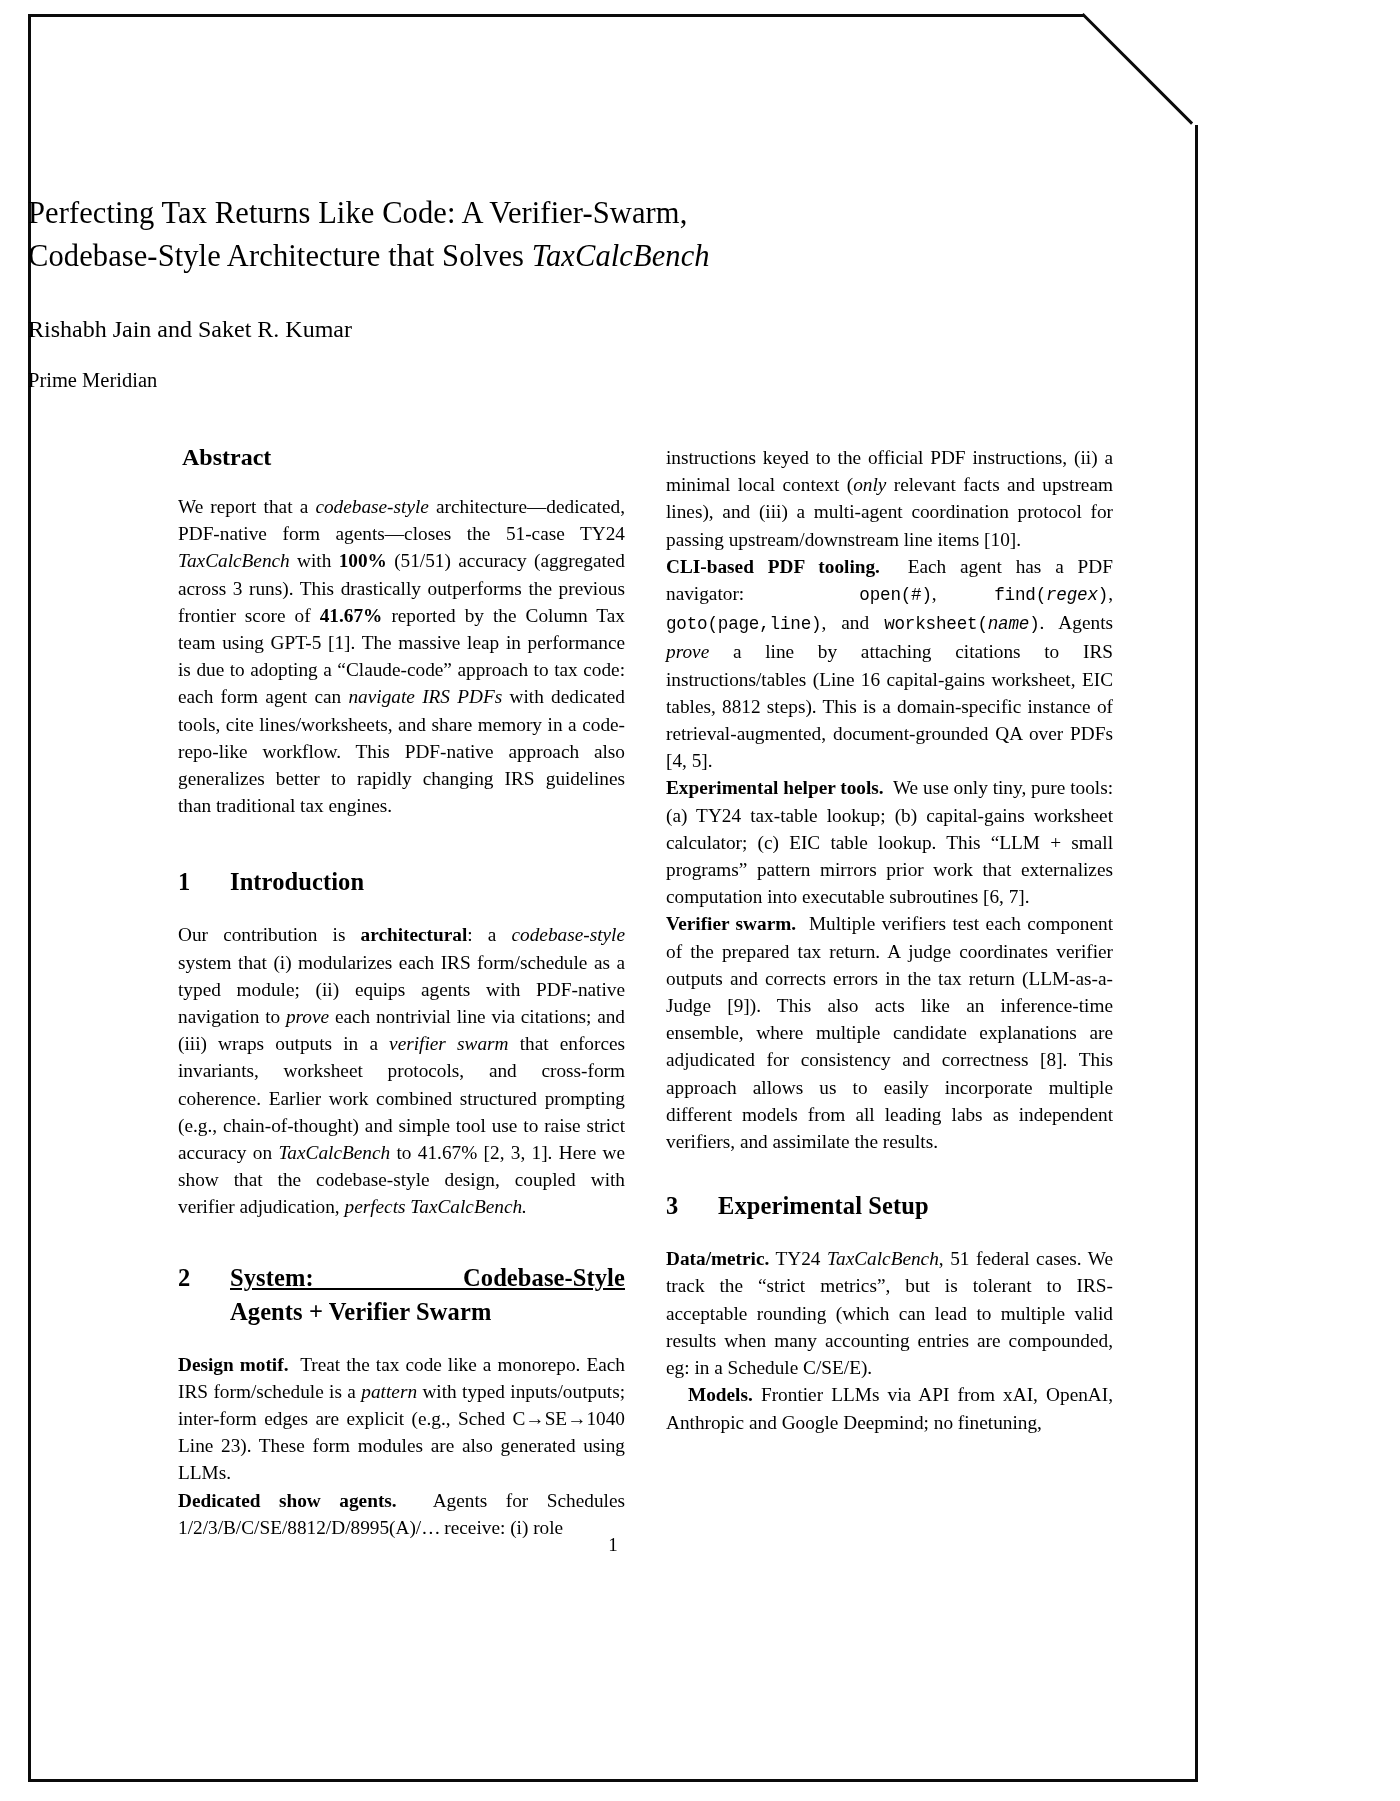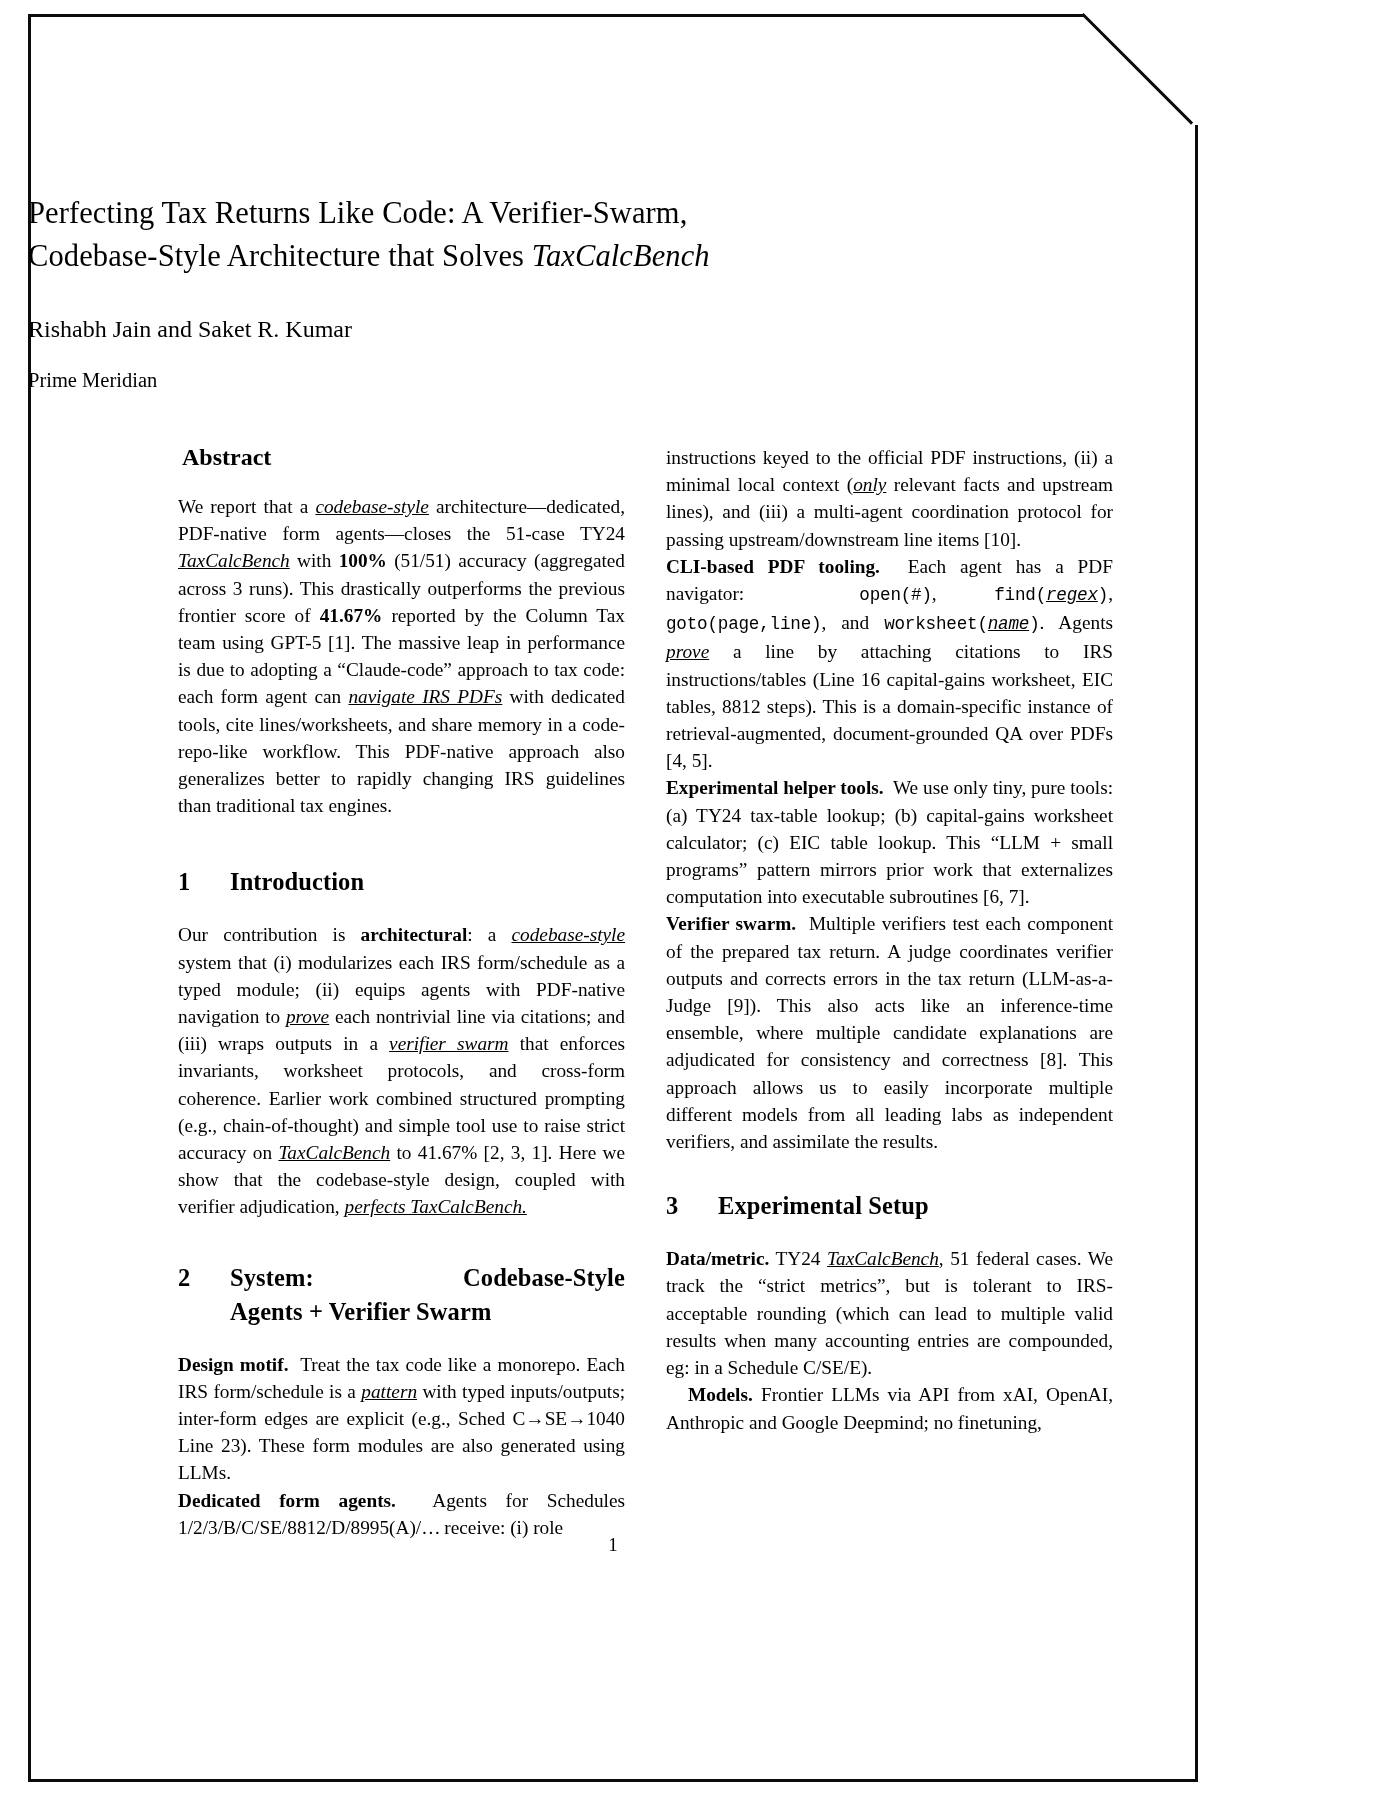--- a/index.html
+++ b/index.html
@@ -115,36 +115,37 @@
     font-size: 24px;
     font-weight: bold;
     margin: 0 0 22px 4px;
   }
   .sec-wrap { display: flex; }
   .sec-num { width: 52px; flex: none; }
   .sec-title { flex: 1; }
   .sec-title.spread {
     text-align: justify;
     text-align-last: justify;
+    text-decoration: underline;
   }
 
   p.body {
     font-size: 19.3px;
     line-height: 27.2px;
     text-align: justify;
     margin: 0;
     hyphens: auto;
     -webkit-hyphens: auto;
   }
   p.gap-before { }
   p.sec-gap    { margin-top: 22px; }
   .indent { text-indent: 22px; }
 
   .b  { font-weight: bold; }
-  .i  { font-style: italic; text-decoration: underline; }
+  .i  { font-style: italic; }
   .mono {
     font-family: "Liberation Mono", "DejaVu Sans Mono", monospace;
     font-size: 17.6px;
     letter-spacing: -0.2px;
   }
   .mono .i { font-style: italic; }
 
   .space-before-sec2 { height: 40px; }
 
   #page-number {
@@ -203,21 +204,21 @@
             <span class="sec-title spread">System:  Codebase-Style</span>
           </span>
           <span class="sec-wrap">
             <span class="sec-num"></span>
             <span class="sec-title">Agents + Verifier Swarm</span>
           </span>
         </h2>
 
         <p class="body sec-gap"><span class="b">Design motif.</span>&nbsp; Treat the tax code like a monorepo. Each IRS form/schedule is a <span class="i">pattern</span> with typed inputs/outputs; inter-form edges are explicit (e.g., Sched C→SE→1040 Line 23). These form modules are also generated using LLMs.</p>
 
-        <p class="body gap-before"><span class="b">Dedicated form agents.</span>&nbsp; Agents for Schedules 1/2/3/B/C/SE/8812/D/8995(A)/… receive: (i) role</p>
+        <p class="body gap-before"><span class="b">Dedicated show agents.</span>&nbsp; Agents for Schedules 1/2/3/B/C/SE/8812/D/8995(A)/… receive: (i) role</p>
 
       </div>
 
       <div class="col" id="col-right">
 
         <p class="body">instructions keyed to the official PDF instructions, (ii) a minimal local context (<span class="i">only</span> relevant facts and upstream lines), and (iii) a multi-agent coordination protocol for passing upstream/downstream line items [10].</p>
 
         <p class="body gap-before"><span class="b">CLI-based PDF tooling.</span>&nbsp; Each agent has a PDF navigator:&nbsp; <span class="mono">open(#)</span>, <span class="mono"><span>find(</span><span class="i">regex</span><span>)</span></span>, <span class="mono">goto(page,line)</span>, and <span class="mono"><span>worksheet(</span><span class="i">name</span><span>)</span></span>. Agents <span class="i">prove</span> a line by attaching citations to IRS instructions/tables (Line 16 capital-gains worksheet, EIC tables, 8812 steps). This is a domain-specific instance of retrieval-augmented, document-grounded QA over PDFs [4, 5].</p>
 
         <p class="body gap-before"><span class="b">Experimental helper tools.</span>&nbsp; We use only tiny, pure tools: (a) TY24 tax-table lookup; (b) capital-gains worksheet calculator; (c) EIC table lookup. This “LLM + small programs” pattern mirrors prior work that externalizes computation into executable subroutines [6, 7].</p>

